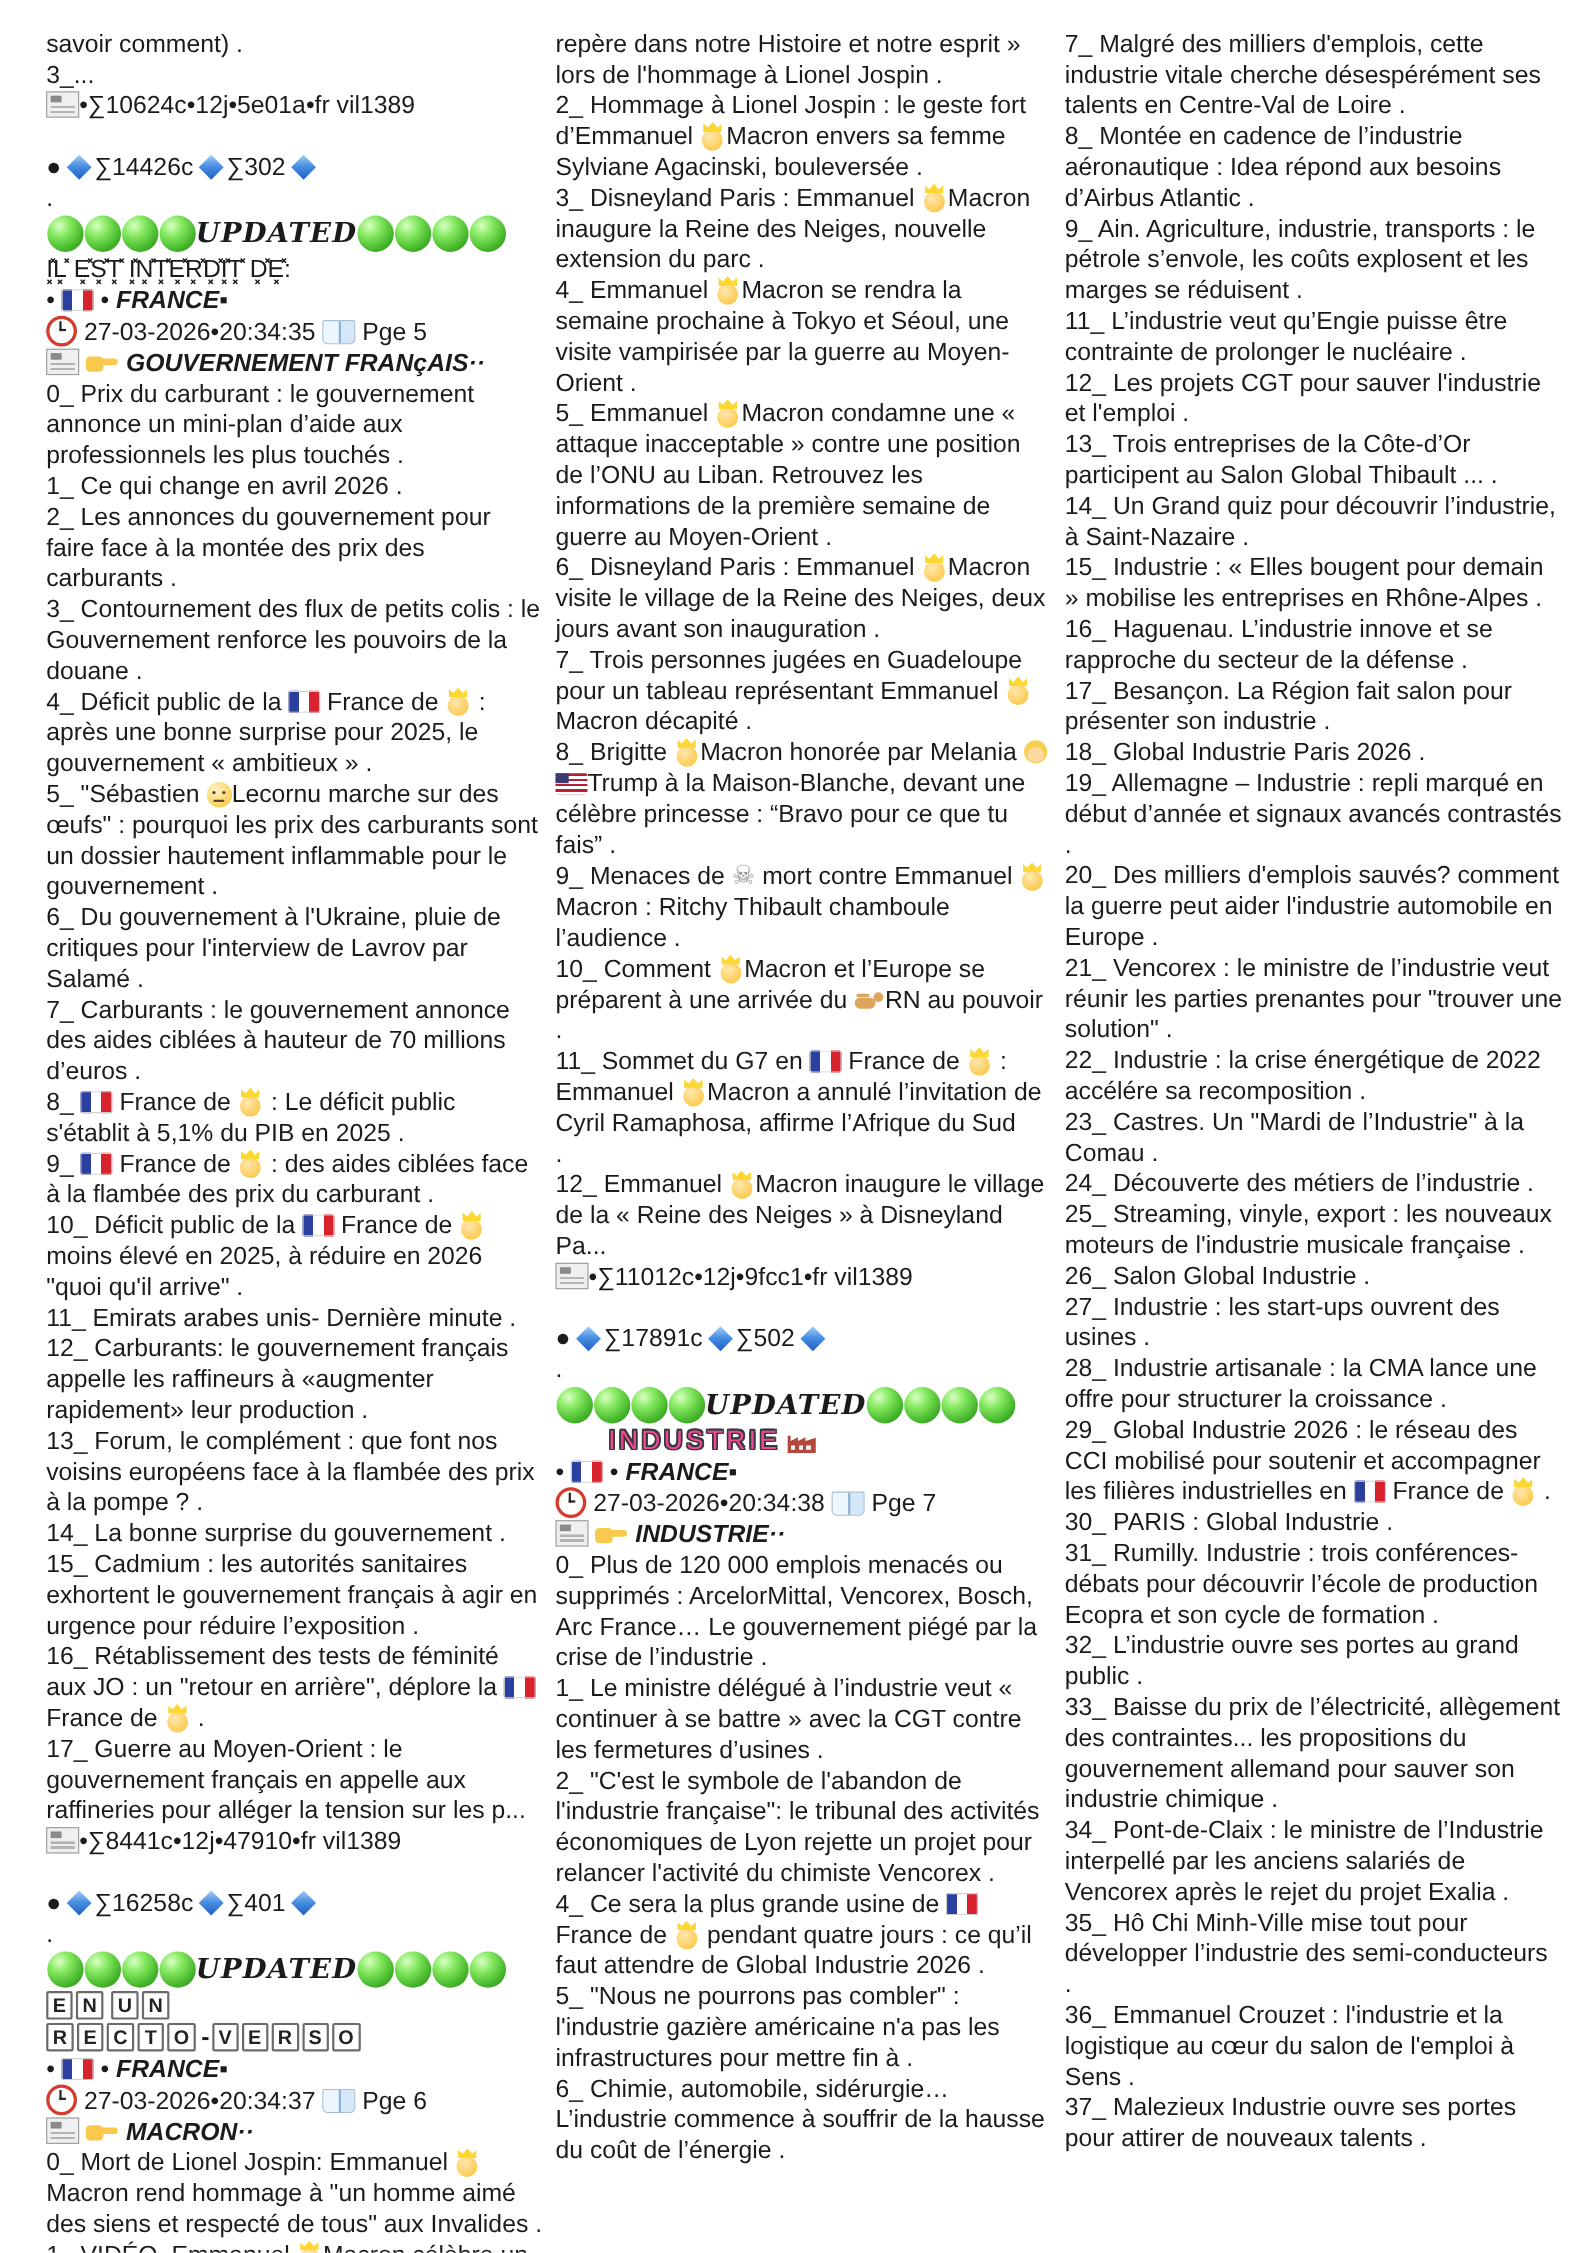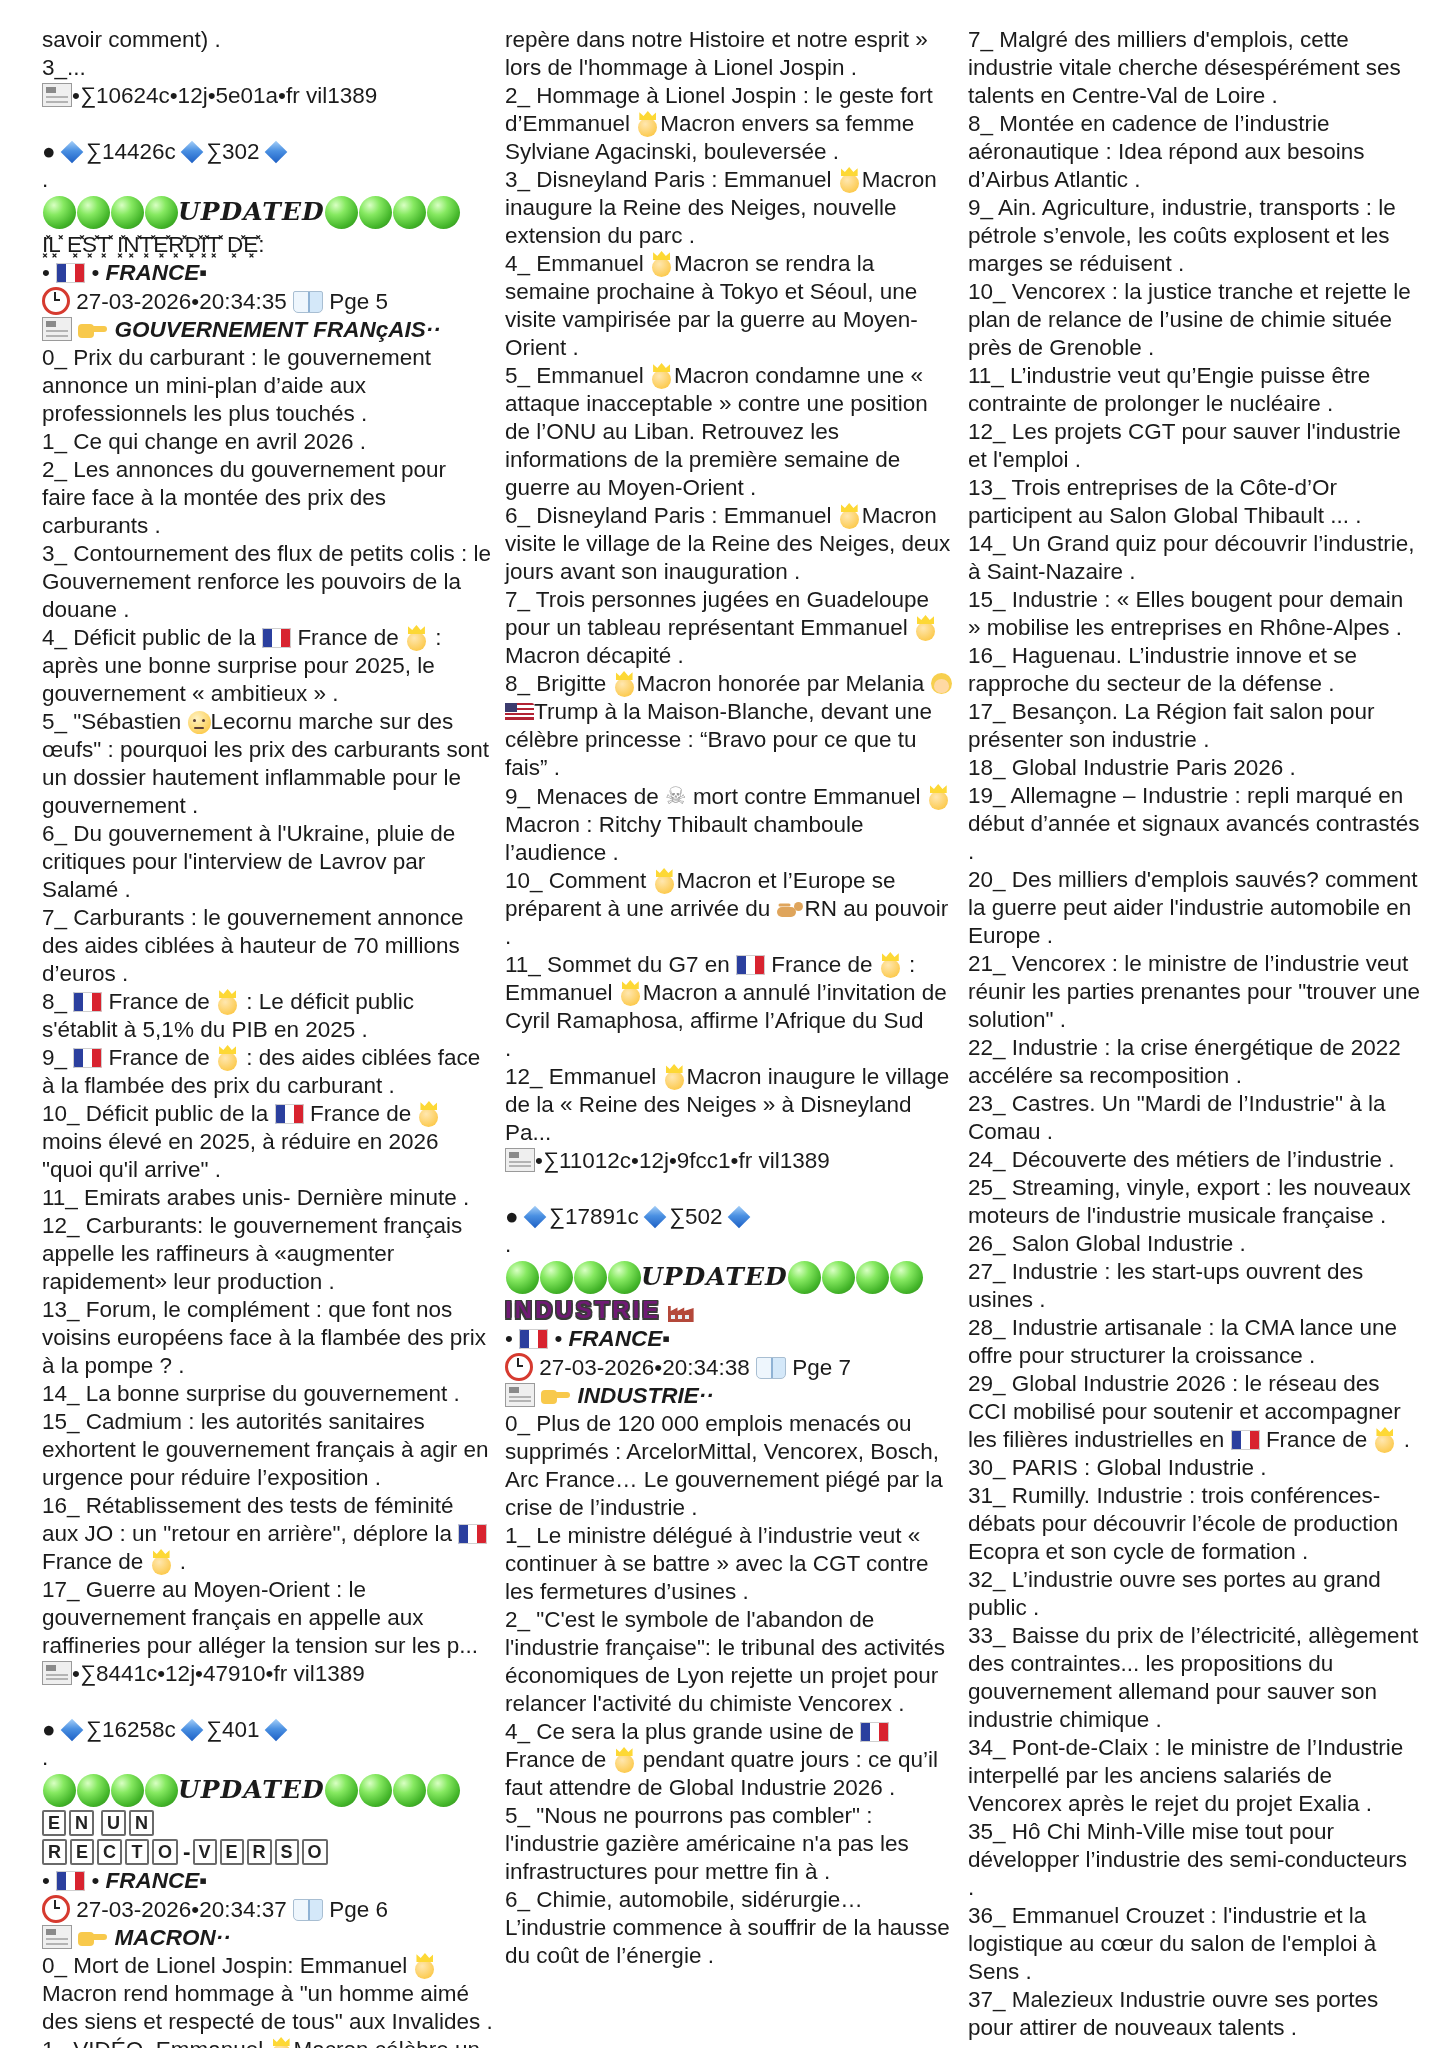--- a/index.html
+++ b/index.html
@@ -10,22 +10,23 @@
     -webkit-font-smoothing:antialiased;
   }
   .page{padding:26px 0 0 42px;display:flex;gap:11px;}
   .col{width:452px;flex:0 0 452px;}
   .para{margin:0;min-height:28px;word-wrap:break-word;}
   .sp{height:26px;}
   .balls{line-height:36px;white-space:nowrap;}
   .bi{font-weight:700;font-style:italic;margin-top:16px;}
   .updated{font-family:"DejaVu Serif","Liberation Serif",serif;font-weight:700;font-style:italic;font-size:25px;letter-spacing:1px;}
   .outline{
-    color:#701a75;font-weight:700;letter-spacing:3px;font-size:24px;
+    color:#ec4899;font-weight:400;letter-spacing:3px;font-size:24px;
     text-shadow:-1.5px -1.5px 0 #3a3a3a,1.5px -1.5px 0 #3a3a3a,-1.5px 1.5px 0 #3a3a3a,1.5px 1.5px 0 #3a3a3a,-1.5px 0 0 #3a3a3a,1.5px 0 0 #3a3a3a,0 1.5px 0 #3a3a3a,0 -1.5px 0 #3a3a3a;
+    margin-left:48px;
   }
   .boxletter{
     display:inline-block;min-width:12px;padding:1px 4px;margin:0 3px 2px 0;
     border:2px solid #6a6a6a;border-radius:2px;text-align:center;
     font-weight:700;font-size:18px;line-height:20px;background:#fff;vertical-align:1px;color:#222;
   }
   .boxsep{display:inline-block;margin:0 2px;font-weight:700;}
 
   
   .ico{display:inline-block;position:relative;vertical-align:-4px;}
@@ -151,21 +152,20 @@
       <div class="para"><span>1_ Le ministre délégué à l’industrie veut « continuer à se battre » avec la CGT contre les fermetures d’usines .</span></div>
       <div class="para"><span>2_ "C'est le symbole de l'abandon de l'industrie française": le tribunal des activités économiques de Lyon rejette un projet pour relancer l'activité du chimiste Vencorex .</span></div>
       <div class="para"><span>4_ Ce sera la plus grande usine de </span><span class="ico i-flag-fr"></span><span> France de </span><span class="ico i-prince"></span><span> pendant quatre jours : ce qu’il faut attendre de Global Industrie 2026 .</span></div>
       <div class="para"><span>5_ "Nous ne pourrons pas combler" : l'industrie gazière américaine n'a pas les infrastructures pour mettre fin à .</span></div>
       <div class="para"><span>6_ Chimie, automobile, sidérurgie… L’industrie commence à souffrir de la hausse du coût de l’énergie .</span></div>
     </div>
   <div class="col">
       <div class="para"><span>7_ Malgré des milliers d'emplois, cette industrie vitale cherche désespérément ses talents en Centre-Val de Loire .</span></div>
       <div class="para"><span>8_ Montée en cadence de l’industrie aéronautique : Idea répond aux besoins d’Airbus Atlantic .</span></div>
       <div class="para"><span>9_ Ain. Agriculture, industrie, transports : le pétrole s’envole, les coûts explosent et les marges se réduisent .</span></div>
-      <div class="para"><span>10_ Vencorex : la justice tranche et rejette le plan de relance de l’usine de chimie située près de Grenoble .</span></div>
       <div class="para"><span>11_ L’industrie veut qu’Engie puisse être contrainte de prolonger le nucléaire .</span></div>
       <div class="para"><span>12_ Les projets CGT pour sauver l'industrie et l'emploi .</span></div>
       <div class="para"><span>13_ Trois entreprises de la Côte-d’Or participent au Salon Global Thibault ... .</span></div>
       <div class="para"><span>14_ Un Grand quiz pour découvrir l’industrie, à Saint-Nazaire .</span></div>
       <div class="para"><span>15_ Industrie : « Elles bougent pour demain » mobilise les entreprises en Rhône-Alpes .</span></div>
       <div class="para"><span>16_ Haguenau. L’industrie innove et se rapproche du secteur de la défense .</span></div>
       <div class="para"><span>17_ Besançon. La Région fait salon pour présenter son industrie .</span></div>
       <div class="para"><span>18_ Global Industrie Paris 2026 .</span></div>
       <div class="para"><span>19_ Allemagne – Industrie : repli marqué en début d’année et signaux avancés contrastés .</span></div>
       <div class="para"><span>20_ Des milliers d'emplois sauvés? comment la guerre peut aider l'industrie automobile en Europe .</span></div>

